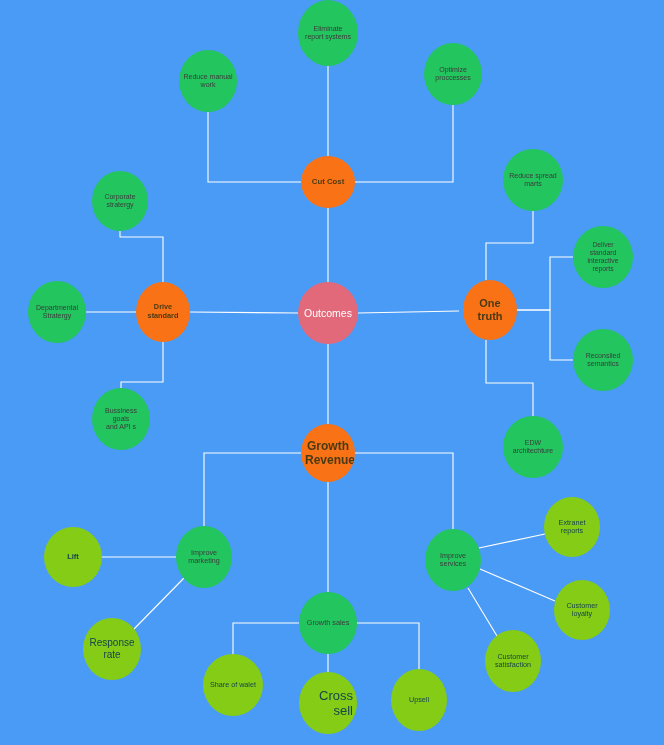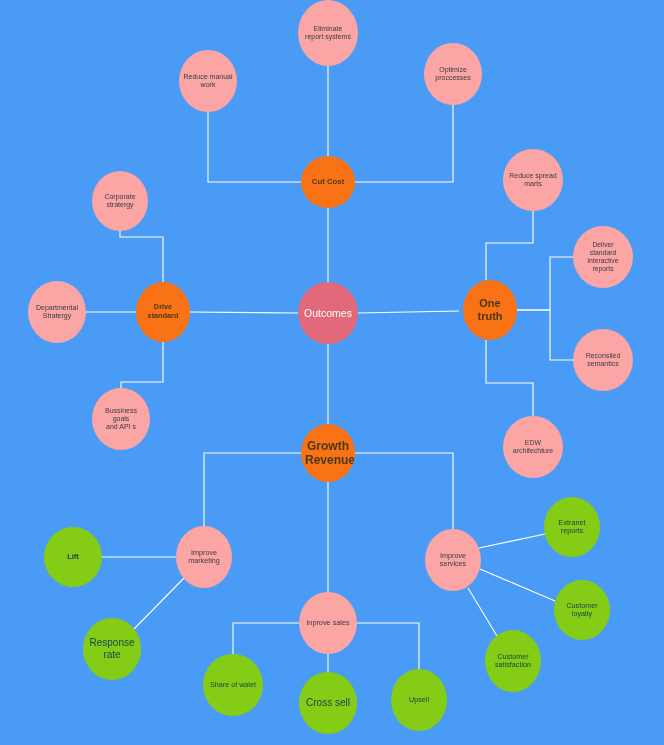--- a/index.html
+++ b/index.html
@@ -39,21 +39,21 @@
     line-height: 1.18;
     padding: 2px 4px;
     overflow: hidden;
   }
   .node .lbl {
     display: block;
     width: 100%;
     white-space: pre-line;
   }
   .node.white {
-    background: #fca5a5;
+    background: #22c55e;
     color: #3c3c3c;
     justify-content: center;
   }
   .node.orange {
     background: #f97316;
     color: #4a3a14;
     font-weight: bold;
   }
   .node.red {
     background: #e2697a;
@@ -158,26 +158,26 @@
         <span class="lbl">Improve
 marketing</span>
       </div>
       <div class="node teal" style="left: 44px; top: 527px; width: 58px; height: 60px; font-size: 7.5px; font-weight: bold;">
         <span class="lbl">Lift</span>
       </div>
       <div class="node teal" style="left: 83px; top: 618px; width: 58px; height: 62px; font-size: 10px;">
         <span class="lbl">Response rate</span>
       </div>
       <div class="node white" style="left: 299px; top: 592px; width: 58px; height: 62px; font-size: 7.3px;">
-        <span class="lbl">Inprove sales</span>
+        <span class="lbl">Growth sales</span>
       </div>
       <div class="node teal" style="left: 203px; top: 654px; width: 60px; height: 62px; font-size: 7.2px;">
         <span class="lbl">Share  of walet</span>
       </div>
-      <div class="node teal" style="left: 299px; top: 672px; width: 58px; height: 62px; font-size: 10px;">
+      <div class="node teal" style="left: 299px; top: 672px; width: 58px; height: 62px; font-size: 13px; text-align: right;">
         <span class="lbl">Cross sell</span>
       </div>
       <div class="node teal" style="left: 391px; top: 669px; width: 56px; height: 62px; font-size: 7.2px; justify-content: center;">
         <span class="lbl">Upsell</span>
       </div>
       <div class="node white" style="left: 425px; top: 529px; width: 56px; height: 62px; font-size: 7.2px;">
         <span class="lbl">Improve
 services</span>
       </div>
       <div class="node teal" style="left: 544px; top: 497px; width: 56px; height: 60px; font-size: 7.2px;">

